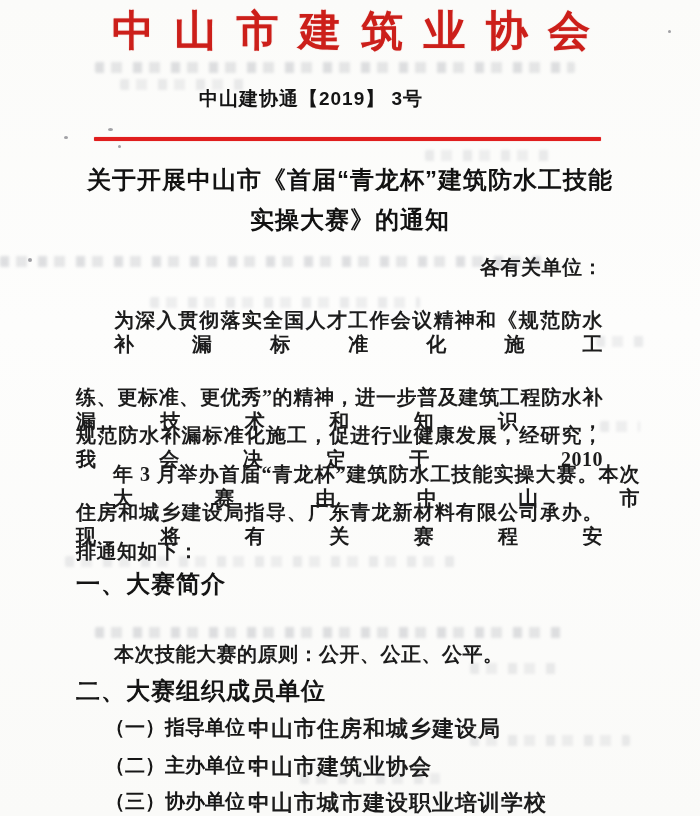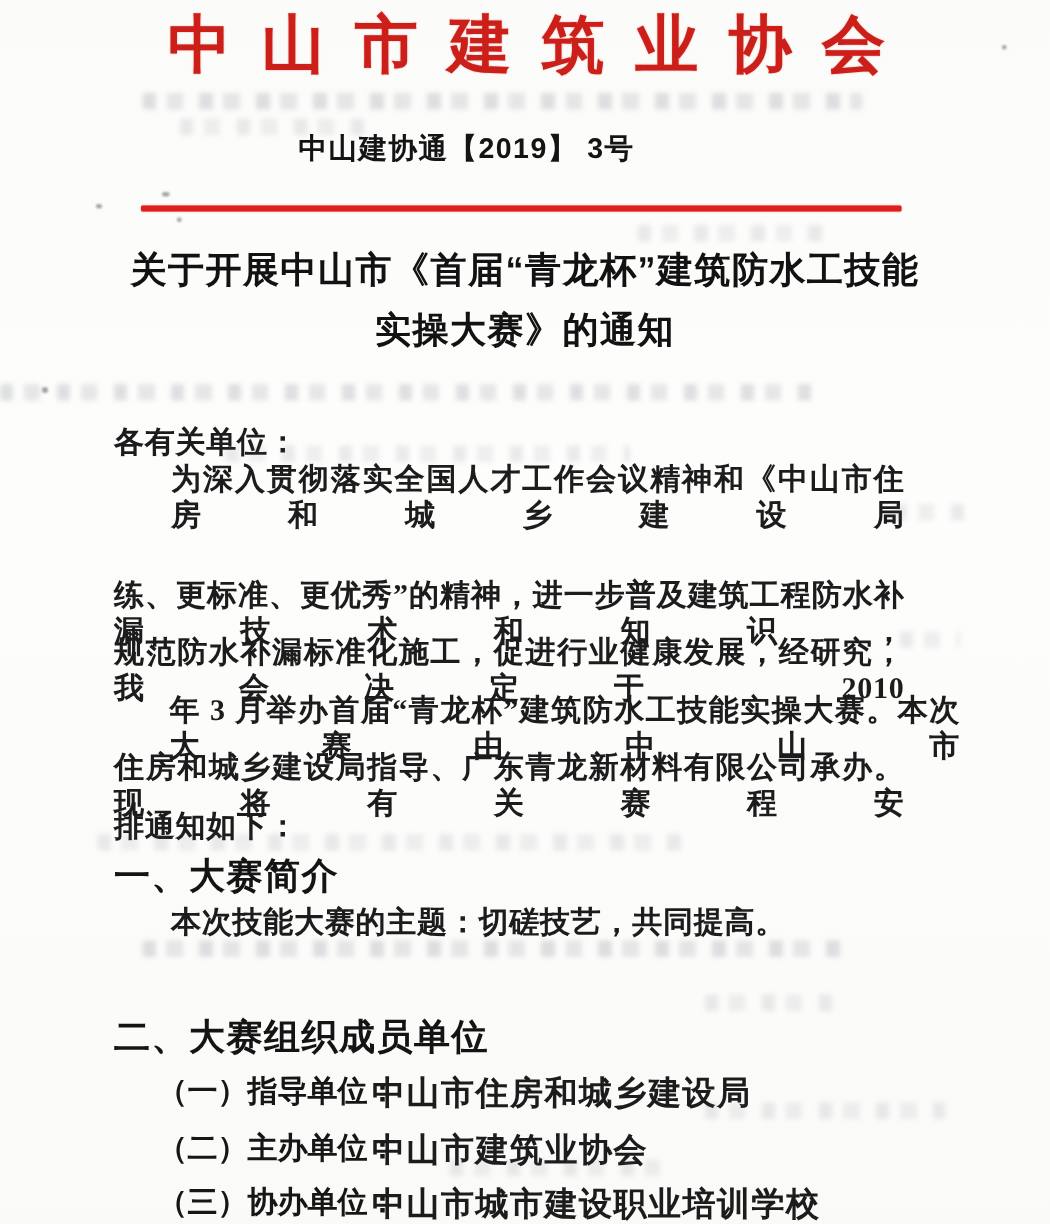--- a/index.html
+++ b/index.html
@@ -133,31 +133,31 @@
 
 <div class="page">
 
   <div class="org-title">中山市建筑业协会</div>
   <div class="doc-number">中山建协通【2019】 3号</div>
   <div class="red-rule"></div>
 
   <div class="doc-title l1">关于开展中山市《首届“青龙杯”建筑防水工技能</div>
   <div class="doc-title l2">实操大赛》的通知</div>
 
-  <div class="line m-left" style="top:283px;">各有关单位：</div>
+  <div class="line m-left" style="top:255px;text-align:right;">各有关单位：</div>
 
-  <div class="line just m-indent" style="top:308px;">为深入贯彻落实全国人才工作会议精神和《中山市住房和城乡建设局</div>
+  <div class="line just m-indent" style="top:308px;">为深入贯彻落实全国人才工作会议精神和《规范防水补漏标准化施工</div>
   <div class="line just m-left" style="top:385px;">练、更标准、更优秀”的精神，进一步普及建筑工程防水补漏技术和知识，</div>
   <div class="line just m-left" style="top:423px;">规范防水补漏标准化施工，促进行业健康发展，经研究，我会决定于 2010</div>
   <div class="line just m-left" style="top:462px;margin-left:37px;">年 3 月举办首届“青龙杯”建筑防水工技能实操大赛。本次大赛由中山市</div>
   <div class="line just m-left" style="top:500px;">住房和城乡建设局指导、广东青龙新材料有限公司承办。现将有关赛程安</div>
   <div class="line m-left" style="top:539px;">排通知如下：</div>
 
   <div class="heading" style="top:568px;">一、大赛简介</div>
-  <div class="line" style="top:603px; left:114px;">本次技能大赛的主题：切磋技艺，共同提高。</div>
+  <div class="line" style="top:642px; left:114px;">本次技能大赛的原则：公开、公正、公平。</div>
 
   <div class="heading" style="top:675px;">二、大赛组织成员单位</div>
 
   <div>
     <span class="org-item-label" style="top:714px;">（一）指导单位：</span>
     <span class="org-item-value" style="top:714px;">中山市住房和城乡建设局</span>
   </div>
   <div>
     <span class="org-item-label" style="top:752px;">（二）主办单位：</span>
     <span class="org-item-value" style="top:752px;">中山市建筑业协会</span>

